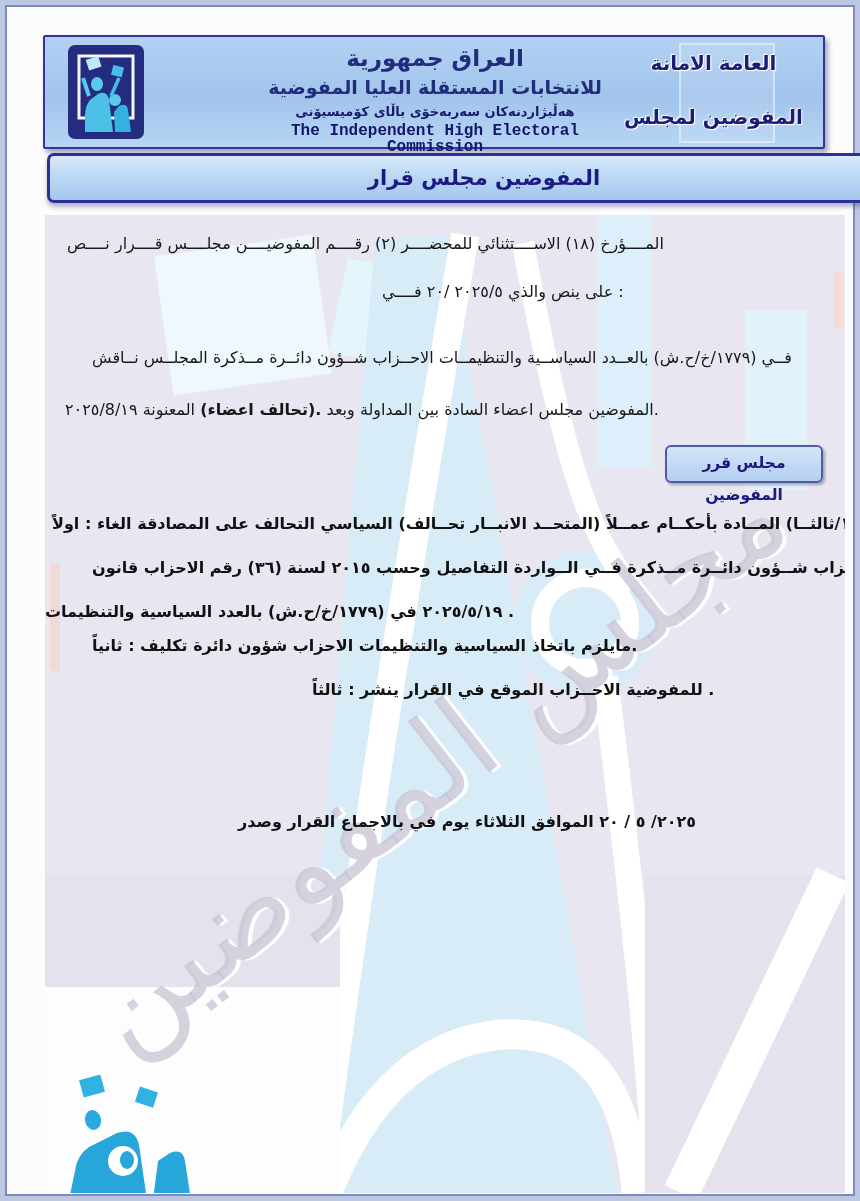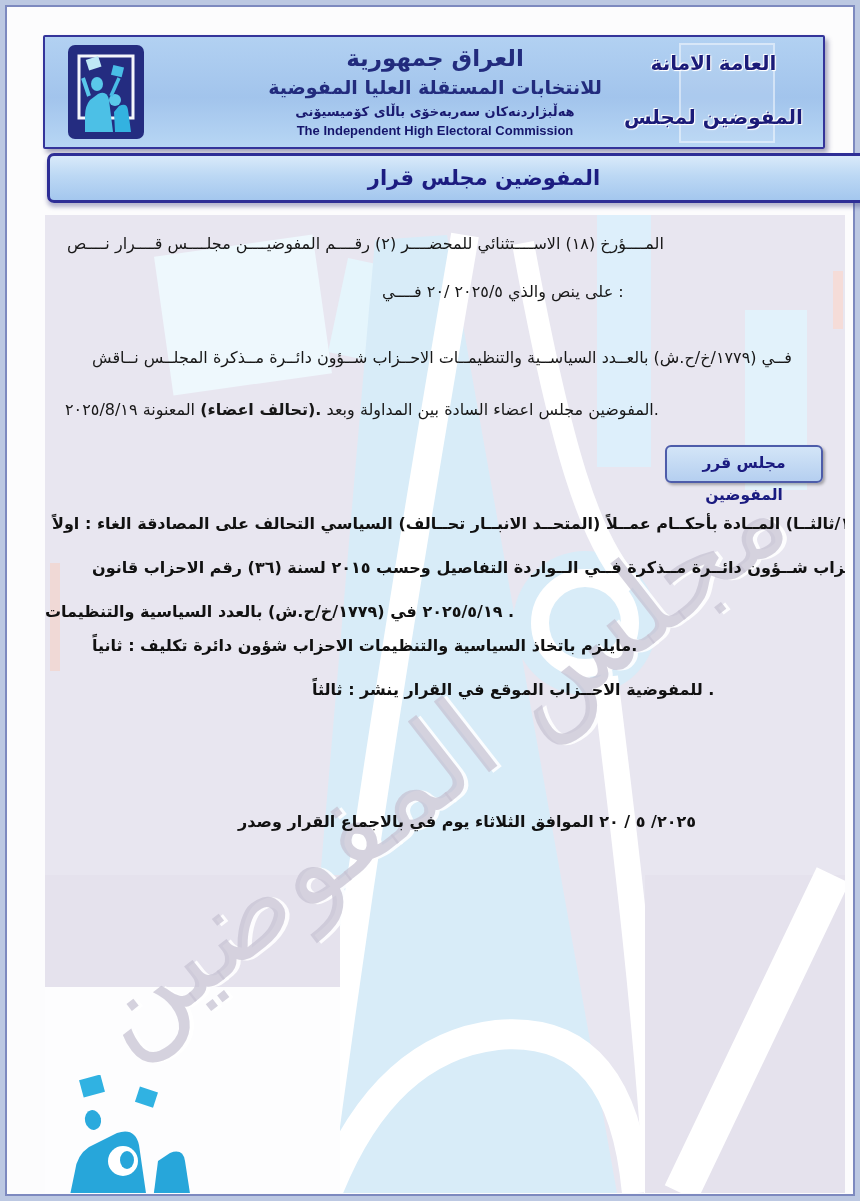--- a/index.html
+++ b/index.html
@@ -11,22 +11,22 @@
     border:2px solid #34349a;border-radius:2px;
     background:linear-gradient(180deg,#b2d1f2 0%,#a2c4ec 55%,#b7d6f4 100%);
     box-shadow:3px 4px 5px rgba(60,60,110,.45);}
   .hdr-logo{position:absolute;left:22px;top:7px;width:78px;height:96px;}
   .hdr-ghost{position:absolute;right:48px;top:6px;width:92px;height:96px;
     border:2px solid rgba(255,255,255,.45);background:rgba(255,255,255,.10);}
   .hdr-center{position:absolute;left:215px;top:6px;width:350px;text-align:center;color:#222b7d;}
   .hdr-center .c1{font-size:23px;font-weight:bold;line-height:30px;}
   .hdr-center .c2{font-size:19px;font-weight:bold;line-height:28px;}
   .hdr-center .c3{font-size:13px;font-weight:bold;line-height:22px;color:#1a1a70;}
-  .hdr-center .c4{font-size:13px;font-weight:bold;line-height:16px;color:#15156b;
-    font-family:Liberation Sans, sans-serif;}
+  .hdr-center .c4{font-size:16px;font-weight:bold;line-height:16px;color:#15156b;
+    font-family:Liberation Mono, monospace;}
   .hdr-right{position:absolute;right:12px;top:14px;width:195px;text-align:center;
     color:#1b1b78;font-size:20px;font-weight:bold;
     text-shadow:0 0 3px #fff,1px 1px 0 #fff,-1px -1px 0 #fff;}
   .hdr-right .r1{margin-bottom:30px;}
   
   .titlebar{position:absolute;left:40px;top:146px;width:780px;height:44px;
     border:3px solid #2e2e96;border-radius:7px;
     background:linear-gradient(180deg,#d9eafa 0%,#bcd8f4 45%,#a4c7ee 100%);
     box-shadow:0 4px 4px rgba(50,50,120,.35);
     text-align:center;line-height:44px;font-size:21px;font-weight:bold;color:#1c1c80;padding-left:44px;}

